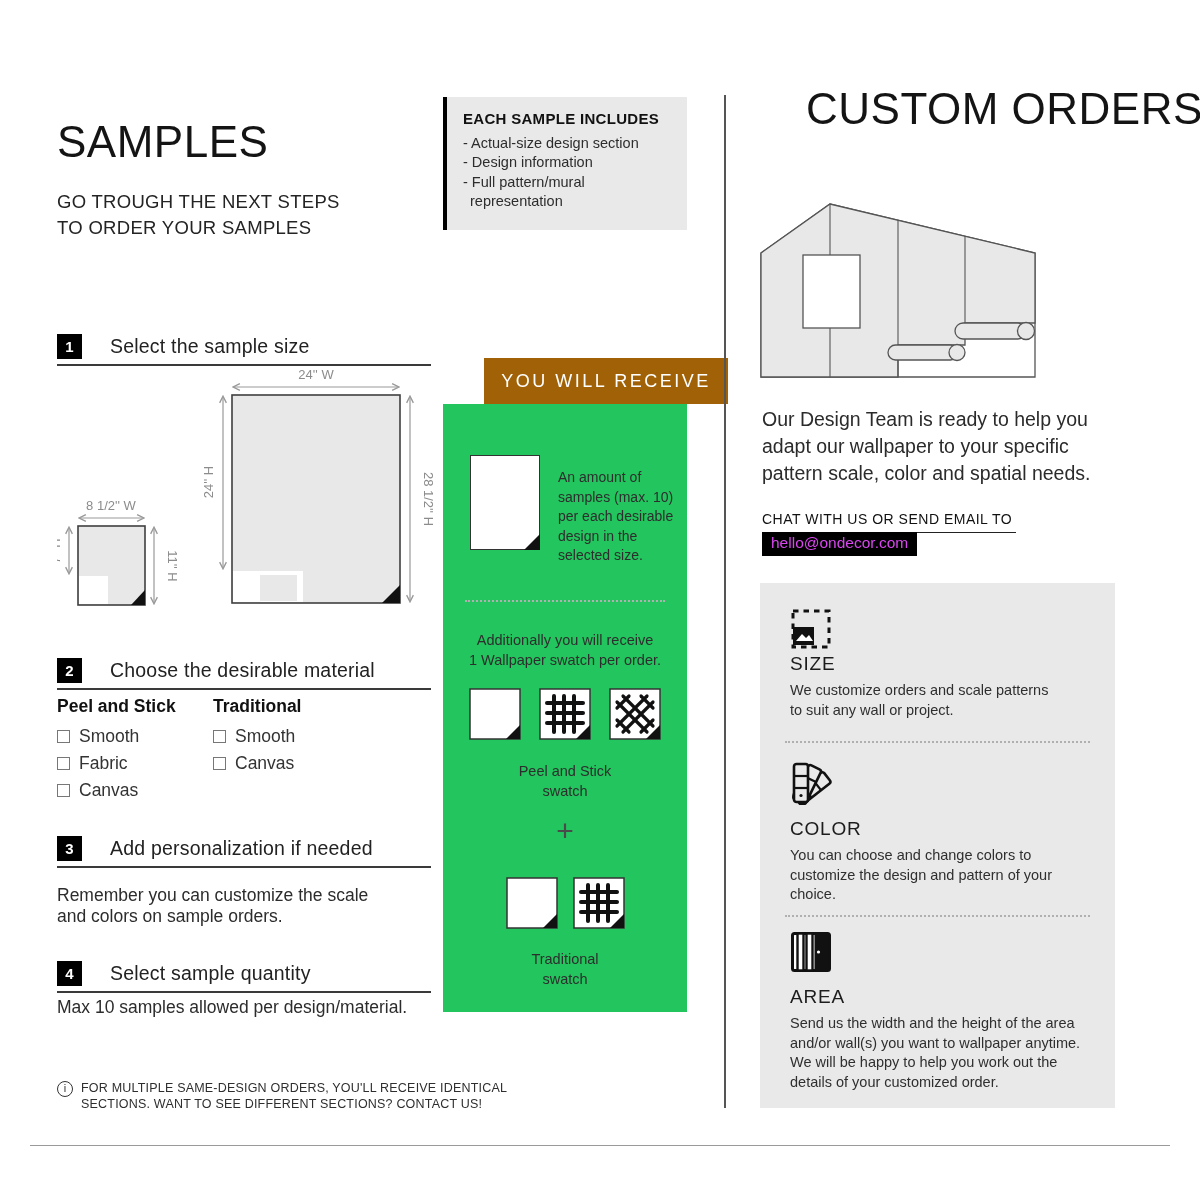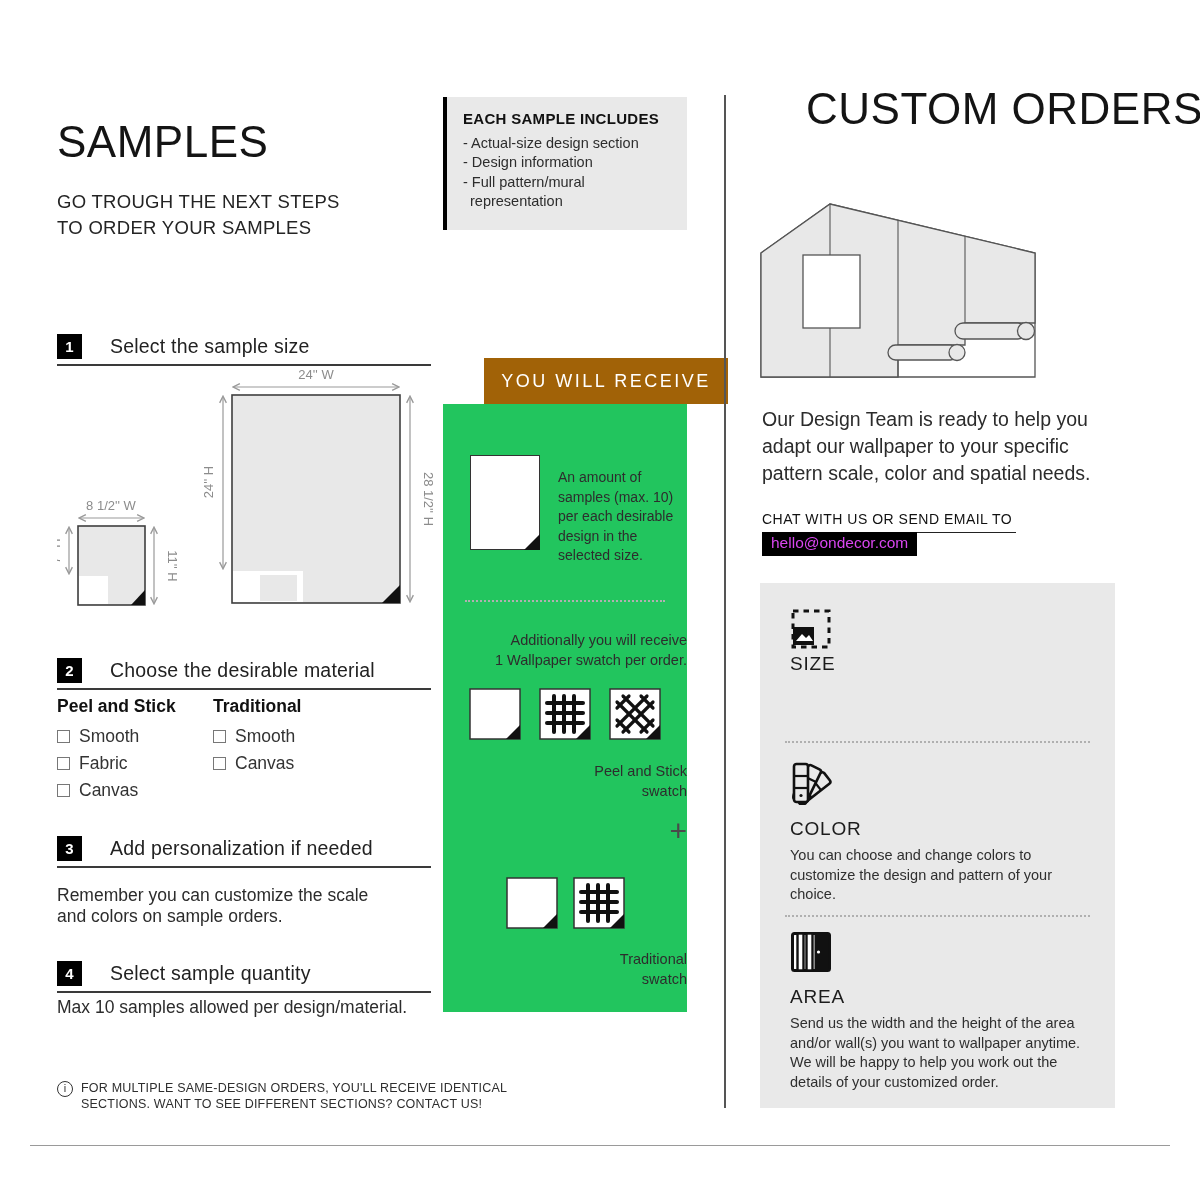--- a/index.html
+++ b/index.html
@@ -35,21 +35,21 @@
   .footnote-text { font-size:12.5px; letter-spacing:0.2px; line-height:1.28; color:#2e2e2e; white-space:nowrap; }
   .footnote-text .l2 { padding-left:0px; }
 
   
   .receive-header { left:443px; top:358px; width:244px; height:46px; background:#a16207; color:#fff; display:flex; align-items:center; justify-content:center; font-size:18px; letter-spacing:2.5px; white-space:nowrap;margin-left:41px; }
   .receive-panel { left:443px; top:404px; width:244px; height:608px; background:#22c55e; }
   .sheet { position:absolute; left:27px; top:51px; width:70px; height:95px; background:#fff; border:1px solid #333; }
   .fold { position:absolute; right:-1px; bottom:-1px; width:0; height:0; border-left:16px solid transparent; border-bottom:16px solid #111; }
   .sheet-text { position:absolute; left:115px; top:64px; width:130px; font-size:14px; line-height:1.4; color:#2d2d2d; }
   .dotted-div { border-top:2px dotted #b0b0b0; }
-  .center-text { position:absolute; left:0; width:100%; text-align:right; }
+  .center-text { position:absolute; left:0; width:100%; text-align:center; }
   .additionally { top:226px; font-size:14.5px; line-height:1.4; color:#2d2d2d; }
   .swatch-row { position:absolute; left:0; width:100%; display:flex; justify-content:center; gap:18px; }
   .swatch-label { font-size:14.5px; line-height:1.4; color:#2d2d2d; }
   .plus-sign { top:410px; font-size:30px; font-weight:300; color:#4a4a4a; }
 
   
   .intro-line { font-size:19.5px; line-height:27px; color:#2b2b2b; white-space:nowrap; }
   .contact-label { font-size:14px; letter-spacing:0.5px; color:#111; border-bottom:1px solid #222; padding:0 4px 5px 0; display:inline-block; white-space:nowrap; }
   .email-chip { background:#000; color:#d946ef; font-size:15.5px; padding:2px 9px 4px 9px; display:inline-block; white-space:nowrap; }
   .right-panel { left:760px; top:583px; width:355px; height:525px; background:#e9e9e9; }
@@ -286,20 +286,24 @@
   <div class="abs email-chip" style="left:762px; top:532px;">hello@ondecor.com</div>
 
   <div class="abs right-panel">
 
     <svg class="abs" style="left:30px; top:25px;" width="44" height="42" viewBox="0 0 44 42">
       <rect x="3" y="3" width="36" height="36" fill="none" stroke="#111" stroke-width="3" stroke-dasharray="5.5 5"></rect>
       <rect x="3" y="19" width="21" height="18" fill="#111"></rect>
       <path d="M6,33 L12,26 L16,30 L19,27 L23,33 Z" fill="#fff"></path>
     </svg>
     <div class="abs feature-title" style="left:30px; top:70px;">SIZE</div>
+    <div class="abs" style="left:30px; top:98px;">
+      <div class="feature-line">We customize orders and scale patterns</div>
+      <div class="feature-line">to suit any wall or project.</div>
+    </div>
     <div class="abs dotted-div" style="left:25px; top:158px; width:305px;"></div>
 
     <svg class="abs" style="left:30px; top:178px;" width="48" height="44" viewBox="0 0 48 44">
       <g transform="rotate(52 11 36)">
         <rect x="4" y="3" width="14" height="38" rx="2.5" fill="#e9e9e9" stroke="#111" stroke-width="2.6"></rect>
         <line x1="4" y1="16" x2="18" y2="16" stroke="#111" stroke-width="2.2"></line>
         <line x1="4" y1="28" x2="18" y2="28" stroke="#111" stroke-width="2.2"></line>
       </g>
       <g transform="rotate(26 11 36)">
         <rect x="4" y="3" width="14" height="38" rx="2.5" fill="#e9e9e9" stroke="#111" stroke-width="2.6"></rect>

